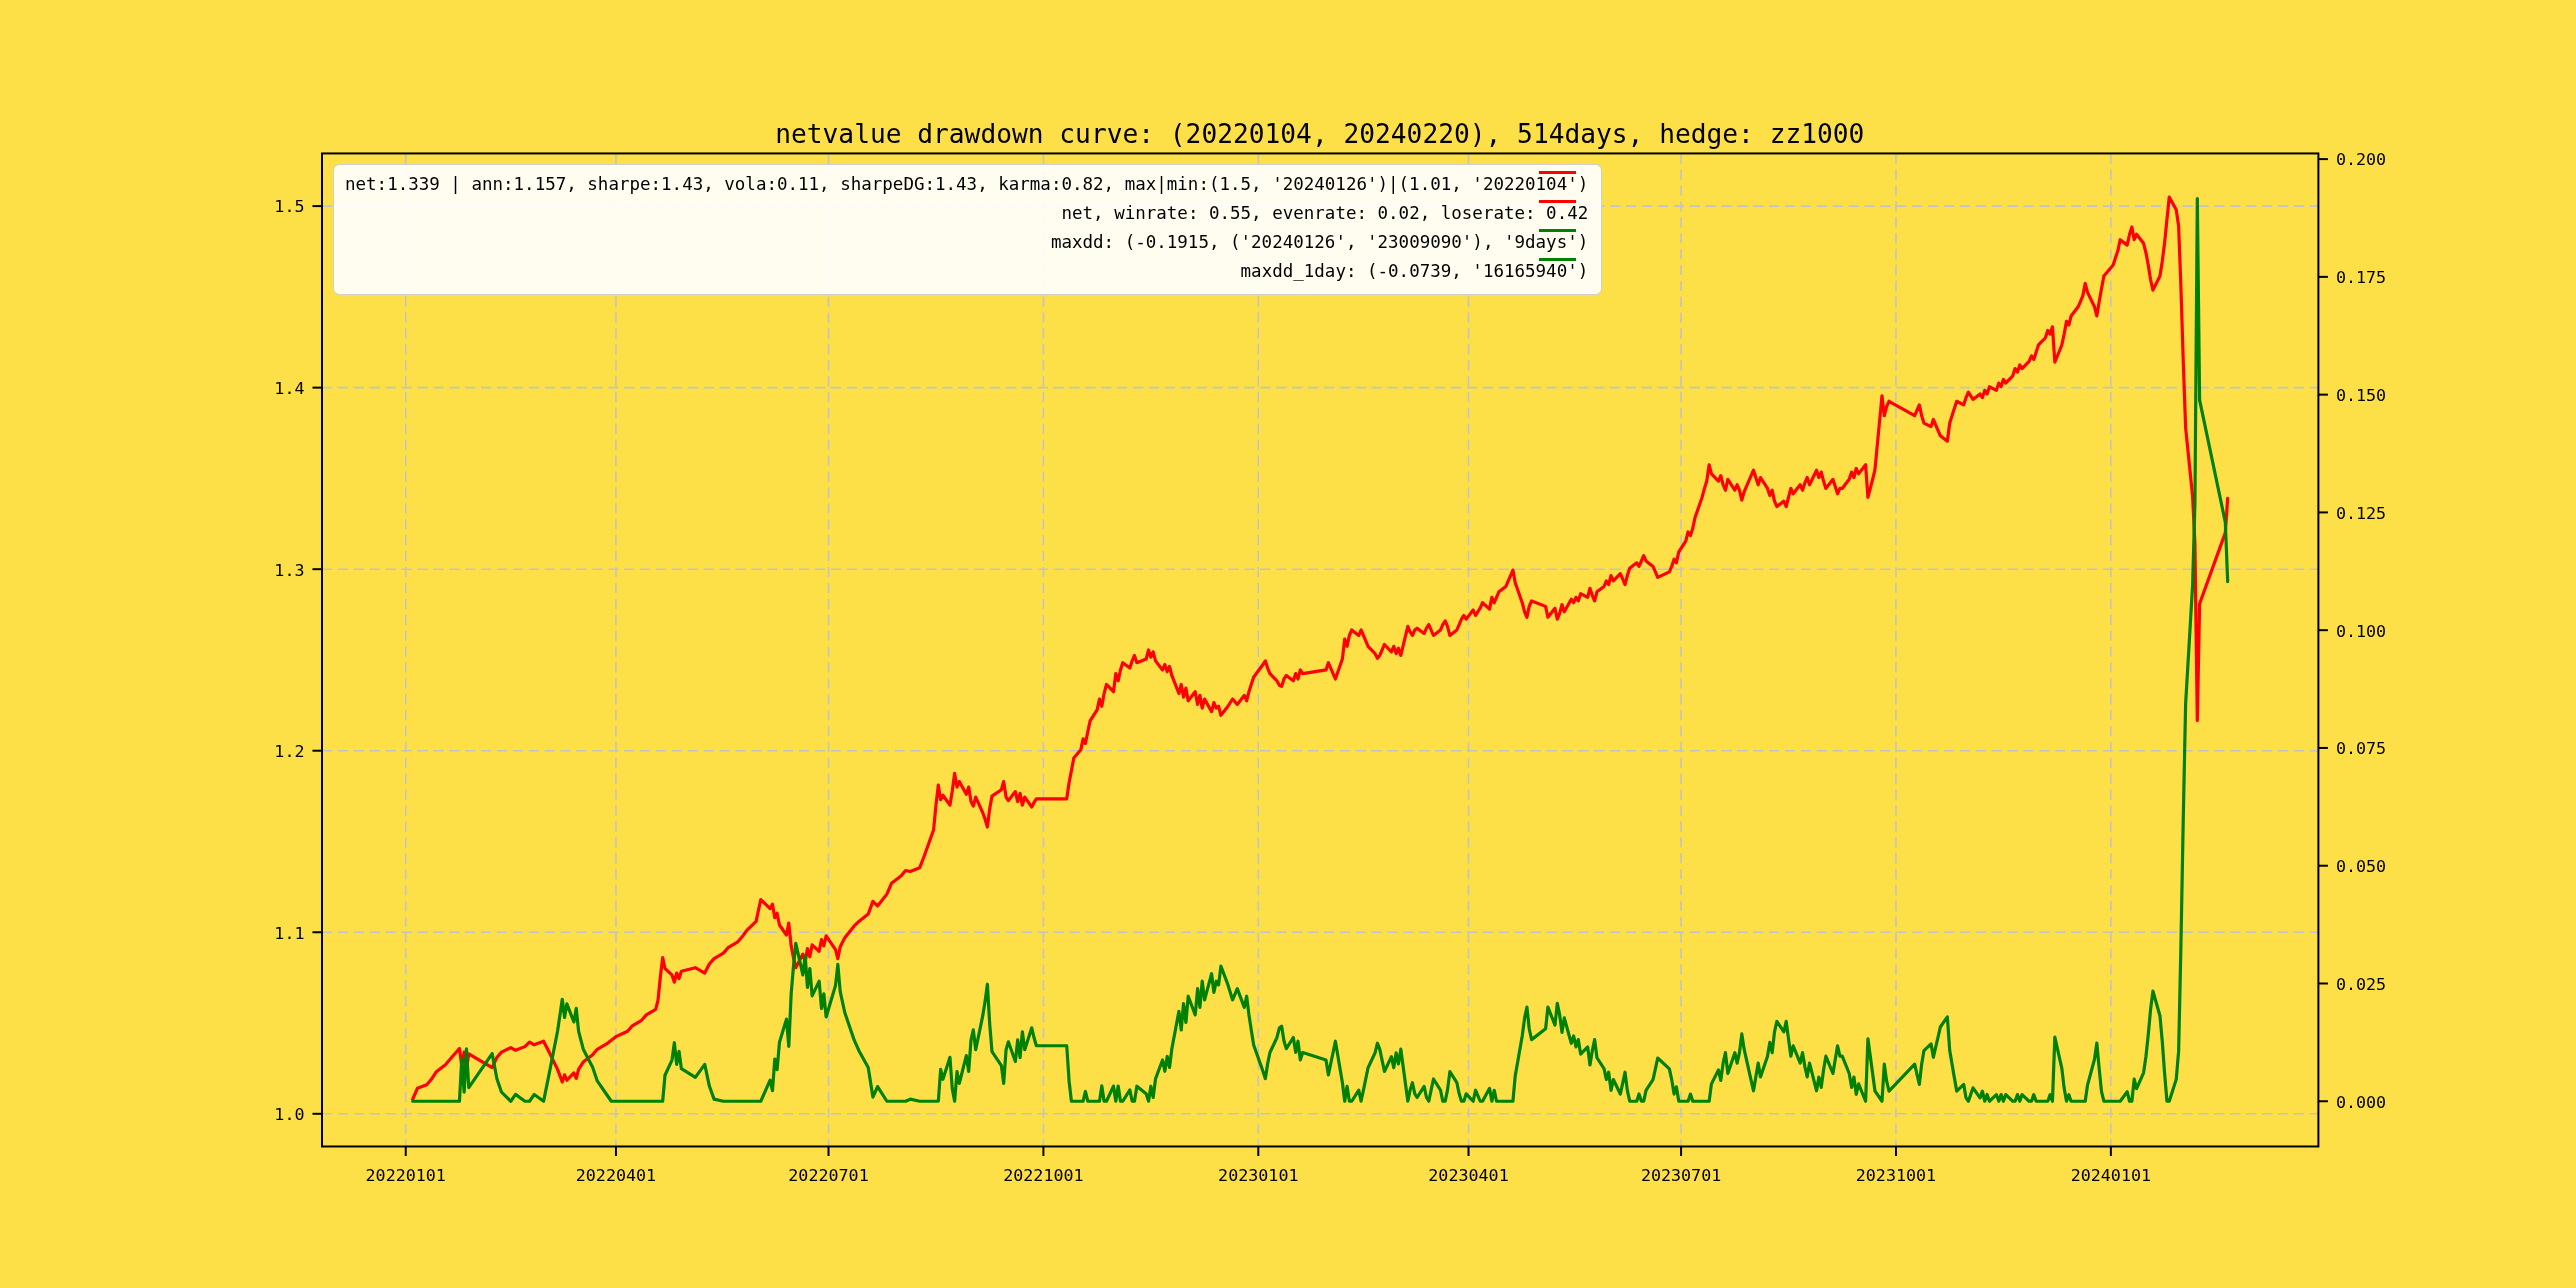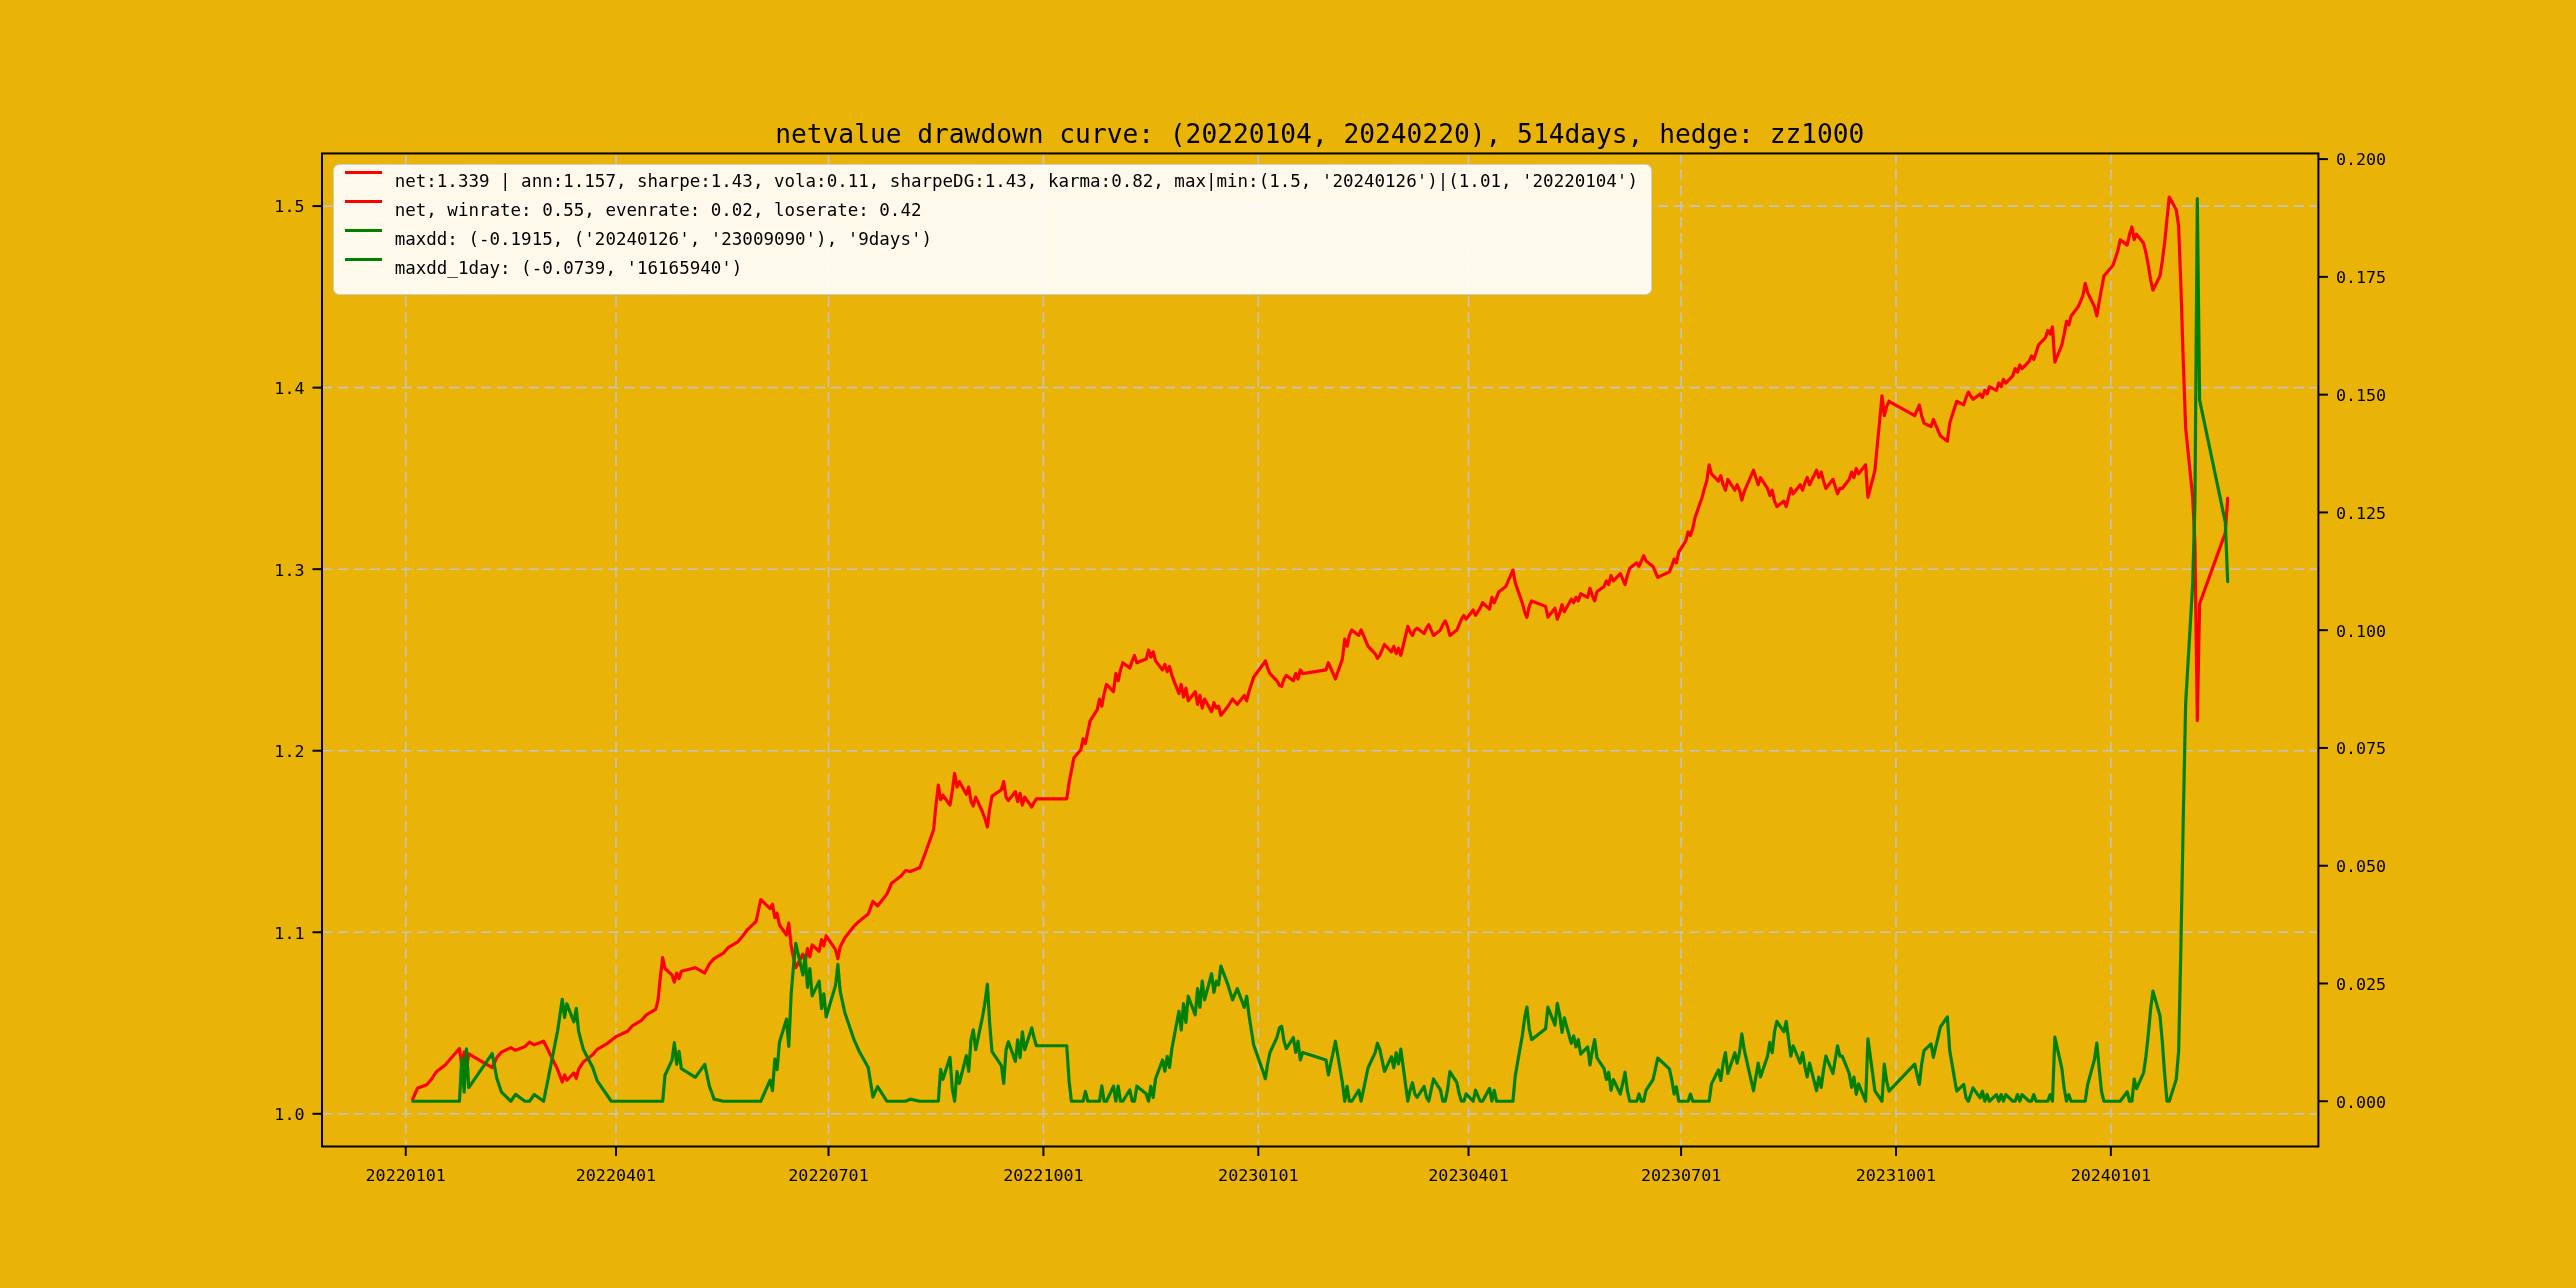--- a/index.html
+++ b/index.html
@@ -1,23 +1,23 @@
 <!DOCTYPE html>
 <html style="font-size:12.7px"><head>
 <meta charset="utf-8">
 <style>
   html,body{margin:0;padding:0;background:#ffffff;}
-  .page{position:relative;width:2576px;height:1288px;background:#eab308;overflow:hidden;
+  .page{position:relative;width:2576px;height:1288px;background:#fde047;overflow:hidden;
         font-family:"DejaVu Sans Mono","Liberation Mono",monospace;}
   svg text{font-family:"DejaVu Sans Mono","Liberation Mono",monospace;fill:#000;}
   .tick-label{font-size:21px;}
   .title-text{font-size:33px;}
   .legend{position:absolute;left:333px;top:164px;background:rgba(255,255,255,0.92);
           border:1.6px solid #cfcfcf;border-radius:6.4px;padding:6.4px 12.7px 6.4px 11px;}
-  .legend-item{display:flex;align-items:flex-start;height:29px;white-space:nowrap;}
+  .legend-item{display:flex;align-items:flex-end;height:29px;white-space:nowrap;flex-direction:column;}
   .legend-swatch{display:inline-block;width:37px;height:0;border-top:3.2px solid #000;margin-right:12.7px;flex:0 0 auto;}
   .legend-label{font-size:17.5px;color:#000;}
 </style>
 </head>
 <body>
 
 <div class="page">
 
   <svg id="chart-svg" width="2576" height="1288" viewBox="0 0 3240 1620">
     <text id="fig-title" class="title-text" x="1660" y="180" text-anchor="middle">netvalue drawdown curve: (20220104, 20240220), 514days, hedge: zz1000</text>

